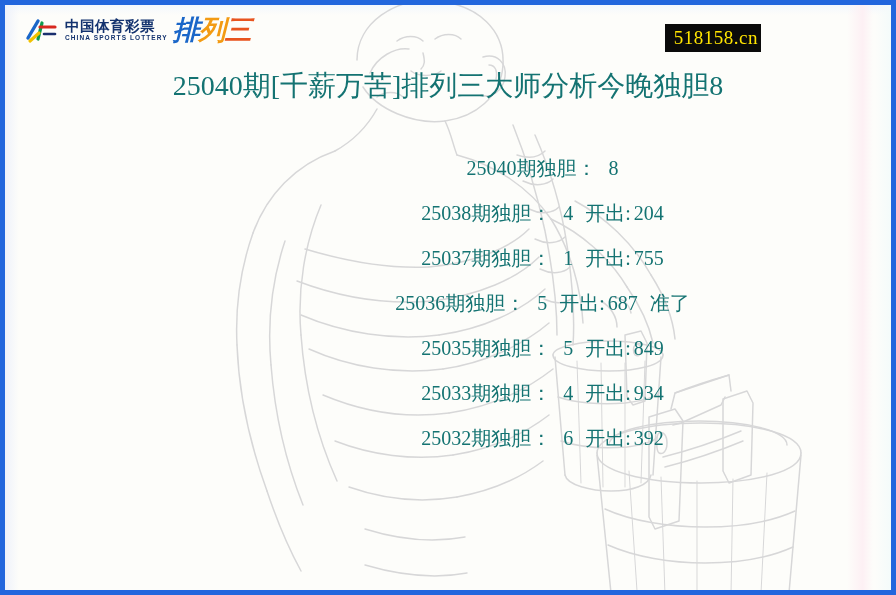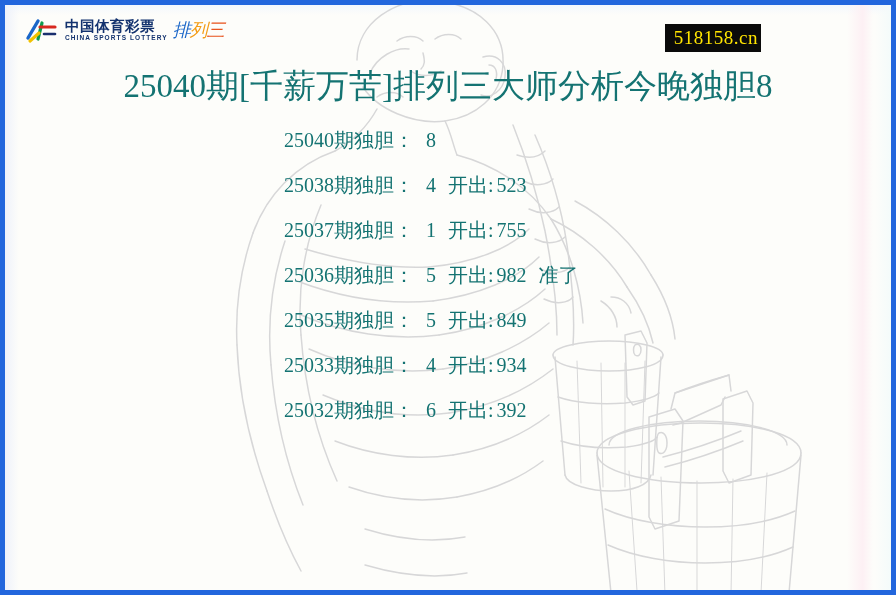--- a/index.html
+++ b/index.html
@@ -83,22 +83,22 @@
     font-family: "Liberation Sans", sans-serif;
     font-size: 6.5px;
     font-weight: bold;
     color: #13326e;
     letter-spacing: 1.1px;
     line-height: 8px;
     white-space: nowrap;
   }
   #game-name {
     font-family: "DejaVu Sans", "Liberation Sans", sans-serif;
-    font-size: 18px;
-    font-weight: normal;
+    font-size: 27px;
+    font-weight: bold;
     font-style: italic;
     line-height: 26px;
     white-space: nowrap;
     letter-spacing: -1px;
   }
   #game-name .c1 { color: #1a66c8; }
   #game-name .c2 { color: #f39b13; }
   #game-name .c3 { color: #e8541f; }
 
   #watermark-tag {
@@ -117,31 +117,32 @@
 
   
   #title {
     position: absolute;
     left: 0;
     top: 59px;
     width: 886px;
     text-align: center;
     color: #147372;
     font-family: "Liberation Serif", "DejaVu Serif", serif;
-    font-size: 33px;
+    font-size: 28px;
     line-height: 44px;
     white-space: nowrap;
   }
 
   
   #rows {
     position: absolute;
     left: 279px;
-    top: 113px;
+    top: 141px;
     width: 520px;
+    text-align: center;
   }
   .row {
     height: 45px;
     line-height: 45px;
     color: #147372;
     font-family: "Liberation Serif", "DejaVu Serif", serif;
     font-size: 20px;
     white-space: nowrap;
   }
   .row .seg { margin-right: 3px; }
@@ -281,22 +282,22 @@
         </div>
       </div>
 
       <div id="watermark-tag">518158.cn</div>
     </div>
 
     <div id="title">25040期[千薪万苦]排列三大师分析今晚独胆8</div>
 
     <div id="rows">
         <div class="row"><span class="seg">25040期独胆：</span><span class="gap"></span><span class="seg">8</span></div>
-        <div class="row"><span class="seg">25038期独胆：</span><span class="gap"></span><span class="seg">4</span><span class="gap"></span><span class="seg">开出:</span><span class="seg">523</span></div>
+        <div class="row"><span class="seg">25038期独胆：</span><span class="gap"></span><span class="seg">4</span><span class="gap"></span><span class="seg">开出:</span><span class="seg">204</span></div>
         <div class="row"><span class="seg">25037期独胆：</span><span class="gap"></span><span class="seg">1</span><span class="gap"></span><span class="seg">开出:</span><span class="seg">755</span></div>
-        <div class="row"><span class="seg">25036期独胆：</span><span class="gap"></span><span class="seg">5</span><span class="gap"></span><span class="seg">开出:</span><span class="seg">982</span><span class="gap"></span><span class="seg">准了</span></div>
+        <div class="row"><span class="seg">25036期独胆：</span><span class="gap"></span><span class="seg">5</span><span class="gap"></span><span class="seg">开出:</span><span class="seg">687</span><span class="gap"></span><span class="seg">准了</span></div>
         <div class="row"><span class="seg">25035期独胆：</span><span class="gap"></span><span class="seg">5</span><span class="gap"></span><span class="seg">开出:</span><span class="seg">849</span></div>
         <div class="row"><span class="seg">25033期独胆：</span><span class="gap"></span><span class="seg">4</span><span class="gap"></span><span class="seg">开出:</span><span class="seg">934</span></div>
         <div class="row"><span class="seg">25032期独胆：</span><span class="gap"></span><span class="seg">6</span><span class="gap"></span><span class="seg">开出:</span><span class="seg">392</span></div>
       </div>
 
   </div>
 </div>
 
 </body></html>

